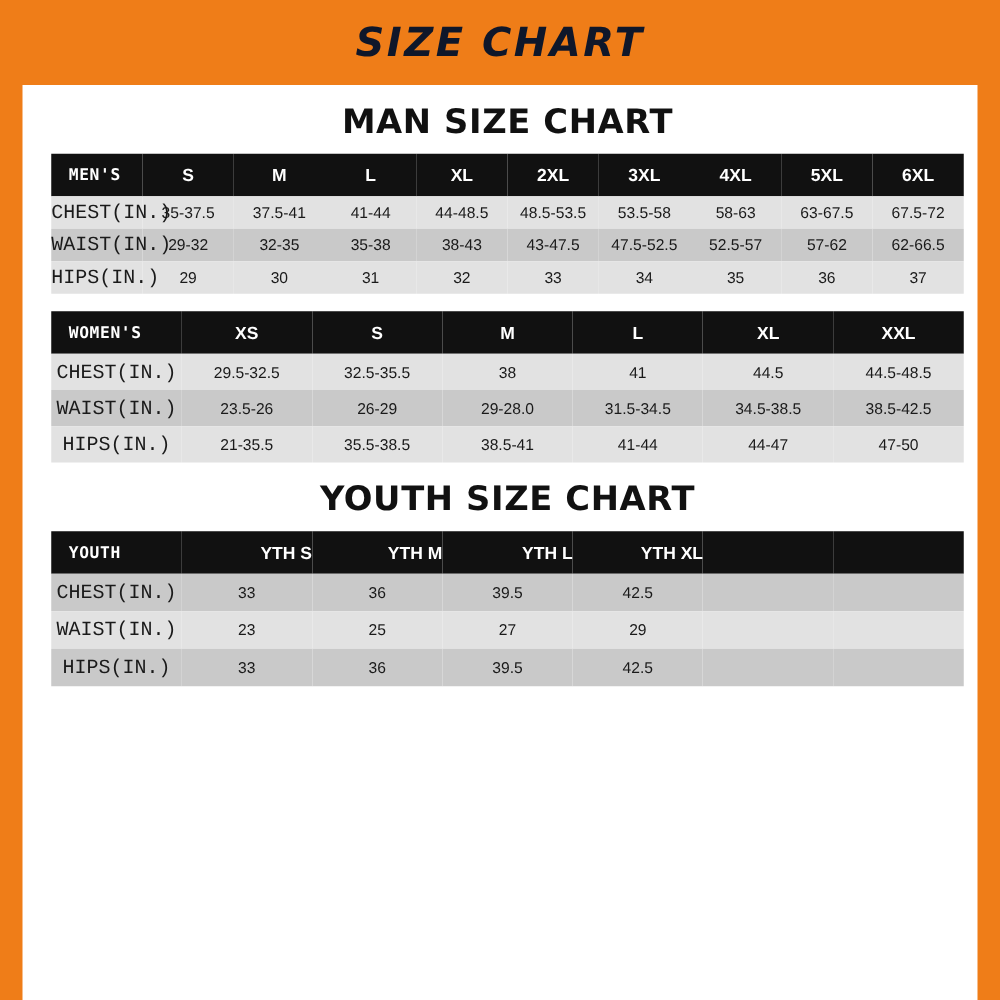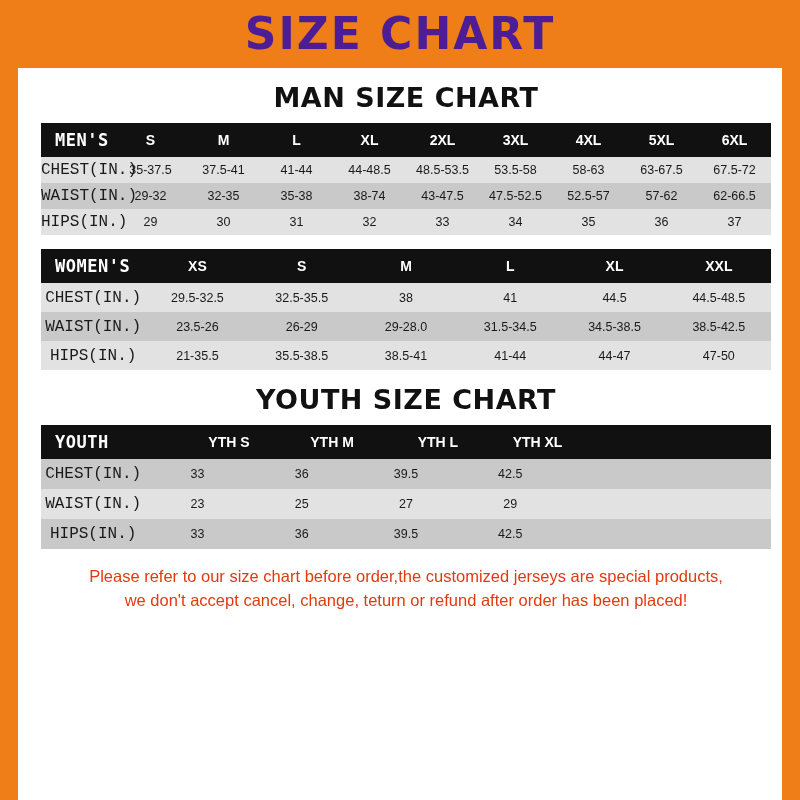--- a/index.html
+++ b/index.html
@@ -26,24 +26,25 @@
     background: #ef7d18;
     height: 68px;
     display: flex;
     align-items: center;
     justify-content: center;
     margin: 0 -18px;
   }
   .header-title {
     font-family: "DejaVu Sans", sans-serif;
     font-weight: bold;
-    font-size: 44px;
+    font-size: 32px;
     letter-spacing: 2px;
-    color: #4c1d95;
+    color: #0f172a;
     line-height: 1;
+    font-style: italic;
   }
   .content {
     padding: 0 4px;
     margin-left: 12px;
   }
   .section {
     margin-top: 14px;
   }
   .section-title {
     text-align: center;
@@ -72,21 +73,21 @@
   }
   table.chart thead th {
     background: #111111;
     color: #ffffff;
     font-weight: bold;
     height: 34px;
     font-size: 14px;
   }
   table.chart thead th.corner {
     font-family: "DejaVu Sans Mono", monospace;
-    font-size: 17px;
+    font-size: 13px;
     text-align: left;
     padding-left: 14px;
     letter-spacing: 0.5px;
   }
   table.chart tbody tr.odd td {
     background: #e2e2e2;
   }
   table.chart tbody tr.even td {
     background: #c9c9c9;
   }
@@ -157,21 +158,21 @@
             <td>53.5-58</td>
             <td>58-63</td>
             <td>63-67.5</td>
             <td>67.5-72</td>
           </tr>
           <tr class="even">
             <td class="rowlabel">WAIST(IN.)</td>
             <td>29-32</td>
             <td>32-35</td>
             <td>35-38</td>
-            <td>38-74</td>
+            <td>38-43</td>
             <td>43-47.5</td>
             <td>47.5-52.5</td>
             <td>52.5-57</td>
             <td>57-62</td>
             <td>62-66.5</td>
           </tr>
           <tr class="odd">
             <td class="rowlabel">HIPS(IN.)</td>
             <td>29</td>
             <td>30</td>
@@ -271,19 +272,15 @@
             <td>36</td>
             <td>39.5</td>
             <td>42.5</td>
             <td></td>
             <td></td>
           </tr>
         </tbody>
       </table>
     </div>
 
-    <div class="notice">
-      <div>Please refer to our size chart before order,the customized jerseys are special products,</div>
-      <div>we don't accept cancel, change, teturn or refund after order has been placed!</div>
-    </div>
 
   </div>
 </div>
 
 </body></html>

